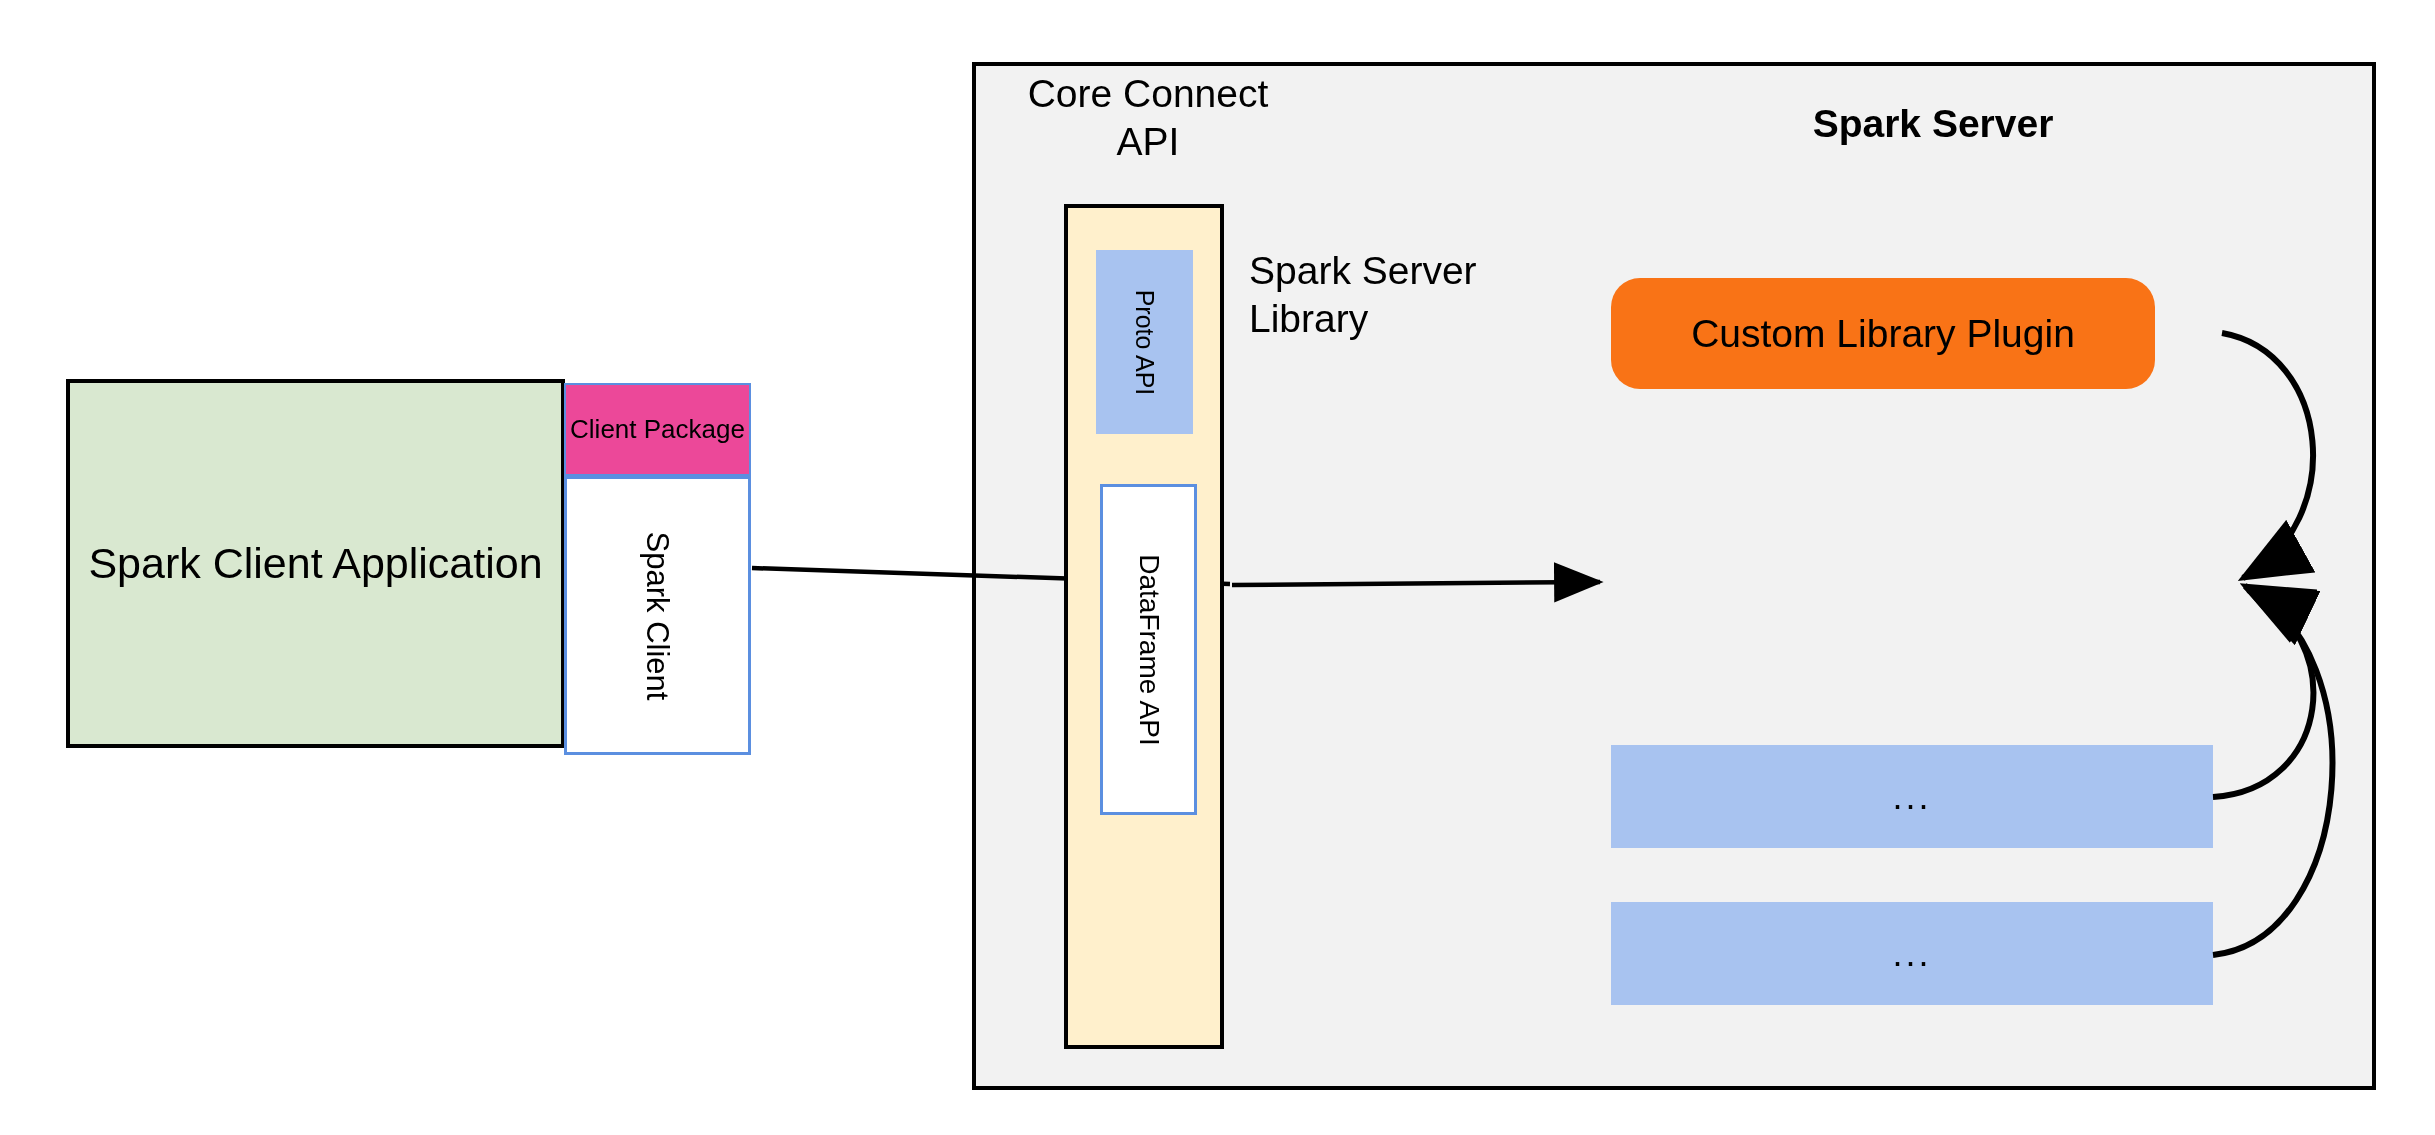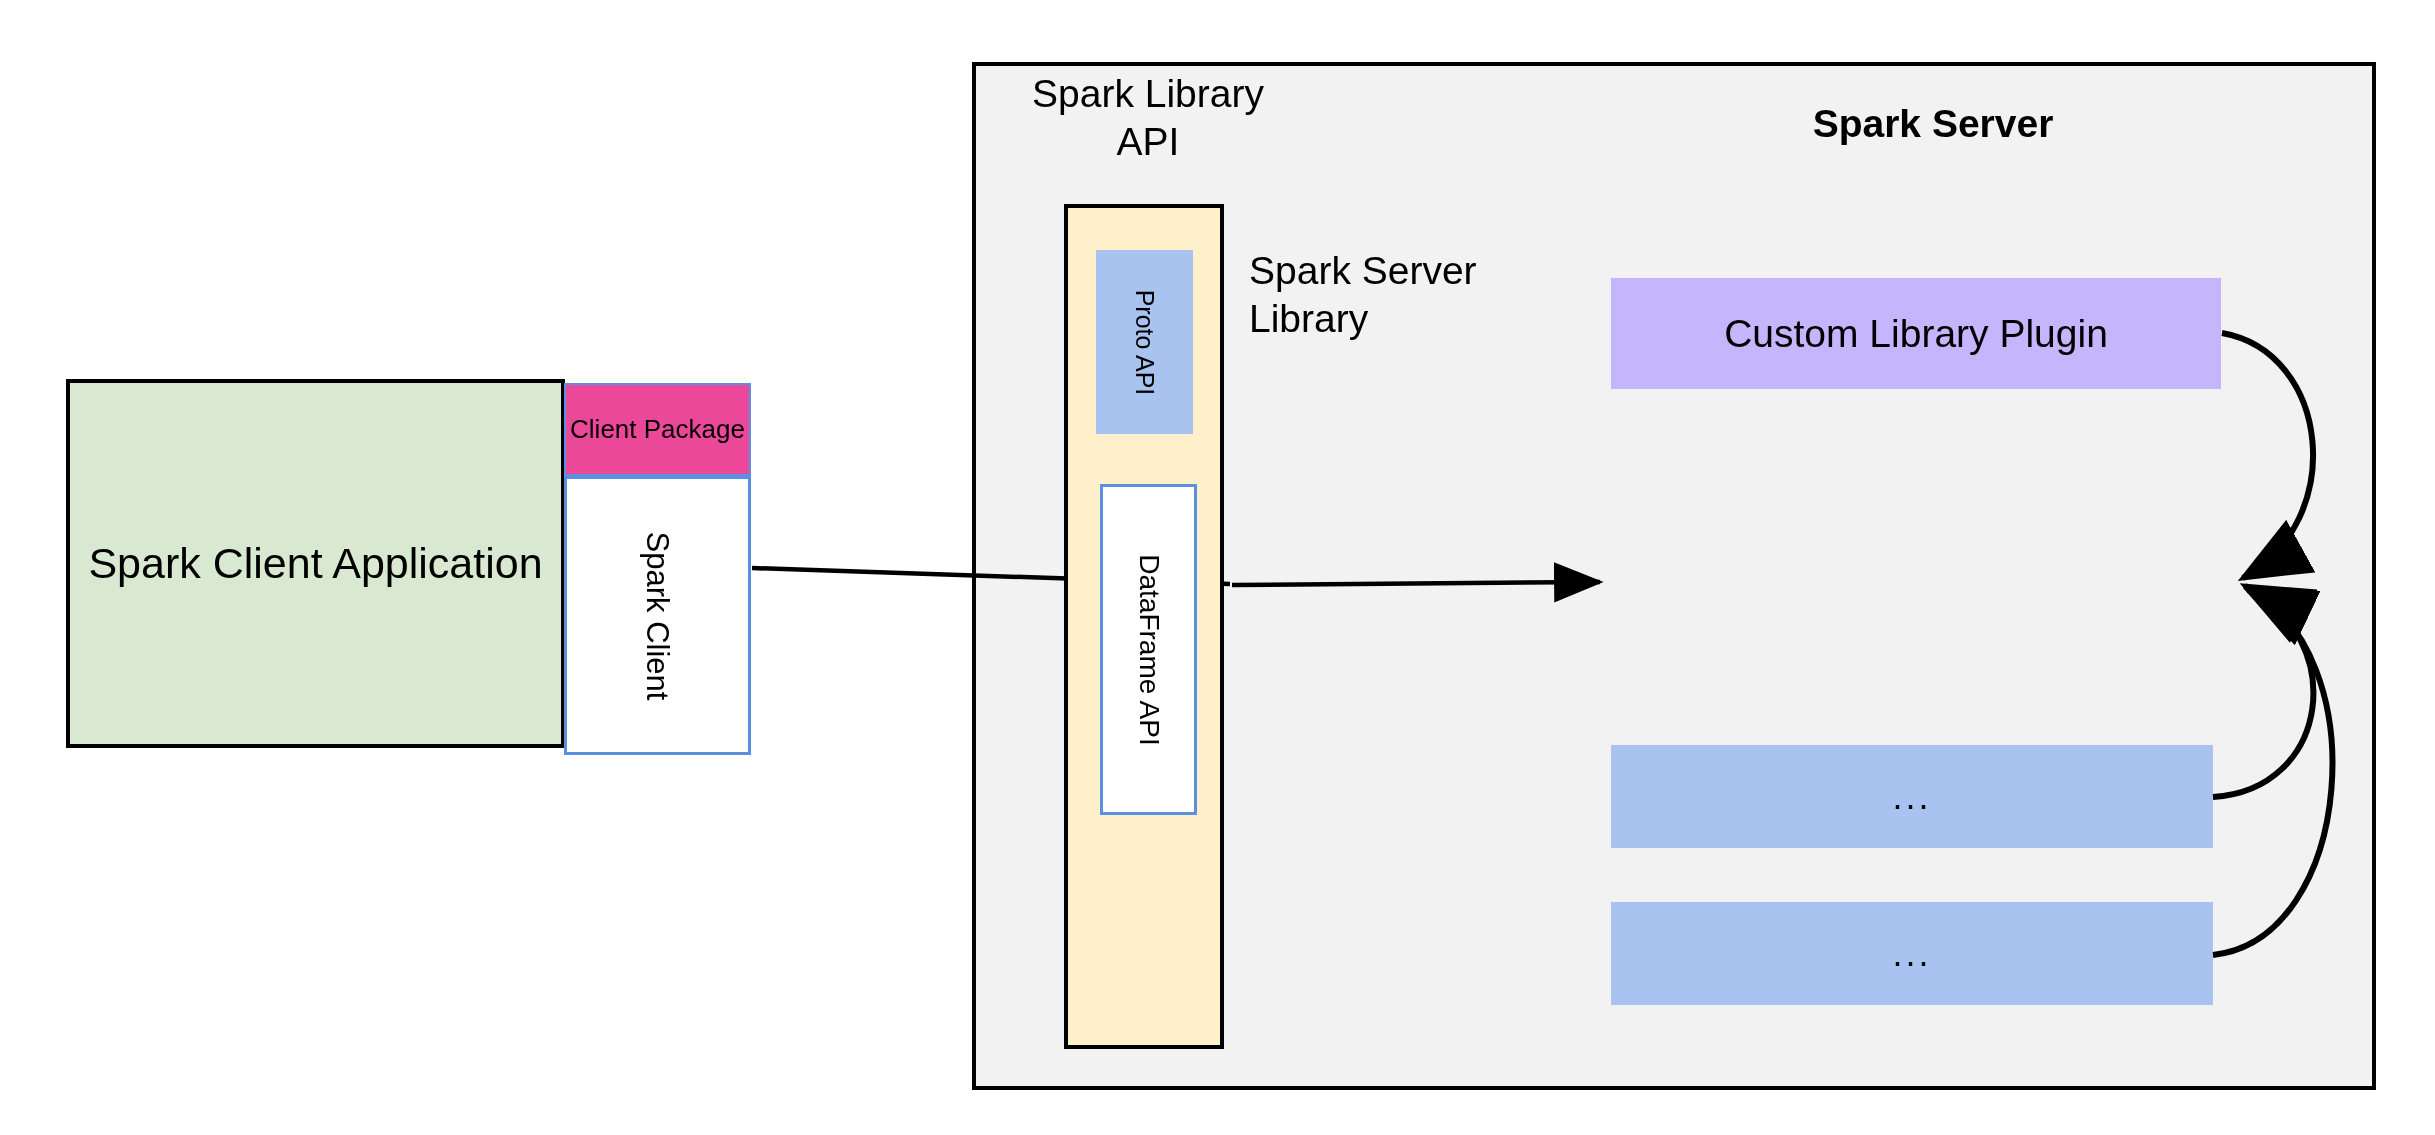--- a/index.html
+++ b/index.html
@@ -148,23 +148,24 @@
     width: 740px;
     font-size: 39px;
     font-weight: bold;
     text-align: center;
   }
 
   
   #custom-plugin {
     left: 1611px;
     top: 278px;
-    width: 610px;
+    width: 544px;
     height: 111px;
-    background: #c4b5fd;
+    background: #f97316;
+    border-radius: 29px;
   }
   #custom-plugin-label { font-size: 39px; }
 
   #spark-core {
     left: 1608px;
     top: 483px;
     width: 613px;
     height: 199px;
     background: #ffffff;
     border: 3px solid #5B8FE0;
@@ -214,21 +215,21 @@
 
   <div class="box" id="client-package">
     <span id="client-package-label">Client
 Package</span>
   </div>
 
   <div class="box" id="spark-client">
     <span id="spark-client-label">Spark Client</span>
   </div>
 
-  <div class="lbl" id="spark-connect-api">Spark Library
+  <div class="lbl" id="spark-connect-api">Core Connect
 API</div>
 
   <div class="box" id="connect-column"></div>
 
   <div class="box" id="proto-api">
     <span id="proto-api-label">Proto API</span>
   </div>
 
   <div class="box" id="dataframe-api">
     <span id="dataframe-api-label">DataFrame API</span>

